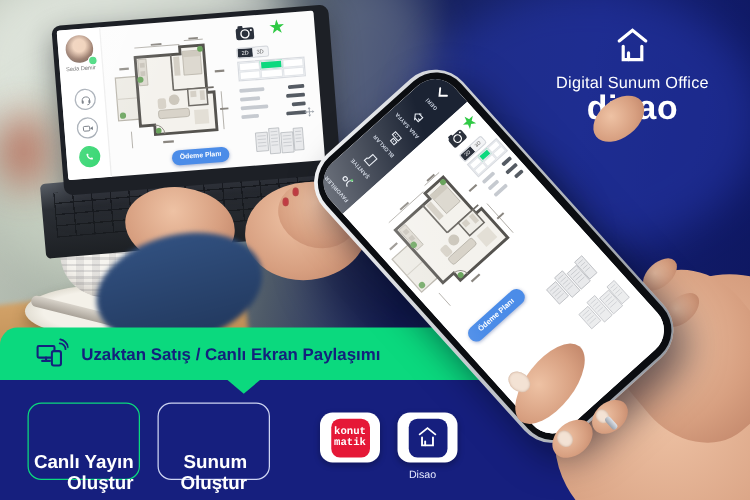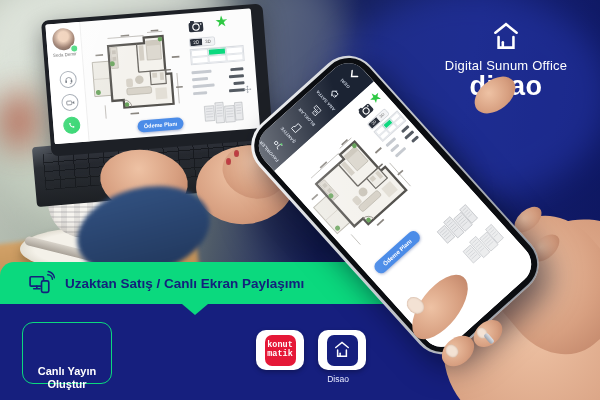--- a/index.html
+++ b/index.html
@@ -66,21 +66,21 @@
   .bottom-panel{left:0;top:300px;width:600px;height:100px;background:#161f7e;z-index:30;}
   .banner{left:0;top:262px;width:600px;height:42px;background:#0bd97e;border-radius:14px 14px 0 0;z-index:31;
           display:flex;align-items:center;}
   .banner-notch{left:182px;top:304px;width:0;height:0;z-index:32;
                 border-left:13px solid transparent;border-right:13px solid transparent;border-top:11px solid #0bd97e;}
   .banner-text{font-size:13.5px;font-weight:bold;color:#13217c;margin-left:10px;}
   .act-btn{position:absolute;top:322px;width:88px;height:60px;border-radius:11px;z-index:32;
            display:flex;flex-direction:column;align-items:center;justify-content:center;gap:2px;cursor:pointer;}
   .act-live{left:22px;border:1.6px solid #0bd97e;}
   .act-present{left:126px;border:1.6px solid #cdd4f2;}
-  .act-label{color:#fff;font-size:11px;font-weight:bold;line-height:1.15;text-align:center;margin-top:48px;}
+  .act-label{color:#fff;font-size:15px;font-weight:bold;line-height:1.15;text-align:right;margin-top:48px;}
   .badge-tile{position:absolute;top:330px;width:48px;height:40px;background:#fff;border-radius:10px;z-index:32;
               display:flex;align-items:center;justify-content:center;box-shadow:0 2px 5px rgba(0,0,10,.3);cursor:pointer;font-family:Liberation Mono, monospace;}
   .tile-inner-red{width:31px;height:31px;border-radius:7px;background:#e51837;display:flex;flex-direction:column;
                   align-items:center;justify-content:center;color:#fff;font-weight:bold;font-size:8.5px;line-height:1.05;}
   .tile-inner-navy{width:31px;height:31px;border-radius:7px;background:#161f7e;display:flex;align-items:center;justify-content:center;}
   .badge-label{position:absolute;top:374px;color:#e8ebff;font-size:8.5px;text-align:center;z-index:32;}
 
   
   .brandbox{left:436px;top:20px;width:140px;z-index:20;text-align:center;color:#fff;}
   .brand-tag{font-size:13px;letter-spacing:.2px;margin-top:4px;}
@@ -368,20 +368,27 @@
   </div>
   <div class="abs banner-notch"></div>
 
   <div class="act-btn act-live">
     <svg width="26" height="26">
         <use href="#cast"></use>
       </svg>
     <div class="act-label"><span>Canlı Yayın</span><br>
       <span>Oluştur</span></div>
   </div>
+  <div class="act-btn act-present">
+    <svg width="26" height="26">
+        <use href="#present"></use>
+      </svg>
+    <div class="act-label"><span>Sunum</span><br>
+      <span>Oluştur</span></div>
+  </div>
 
   <div class="badge-tile" style="left:256px;">
     <div class="tile-inner-red">
       <span>konut</span>
         <span>matik</span>
     </div>
   </div>
   <div class="badge-tile" style="left:318px;">
     <div class="tile-inner-navy">
       <svg width="20" height="20" style="color:#fff;">

